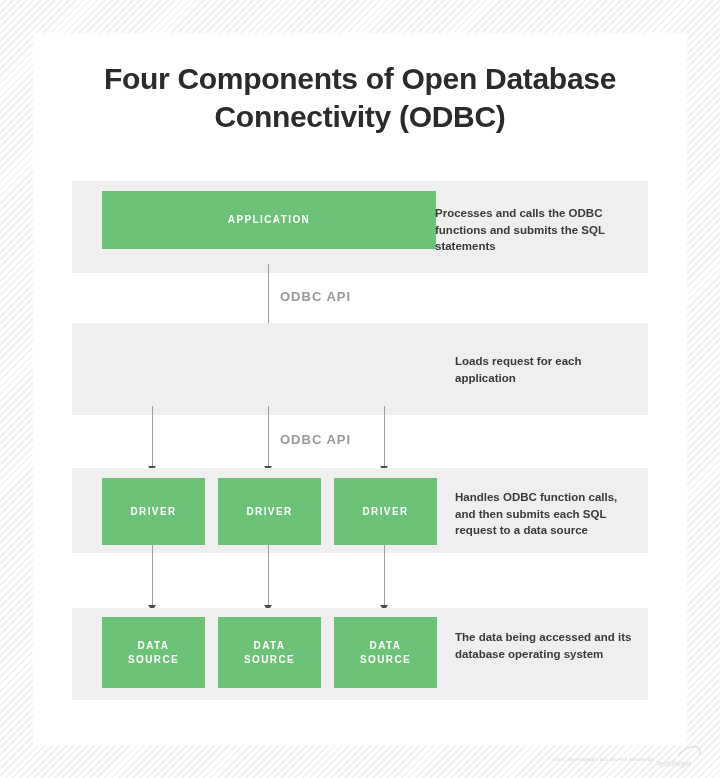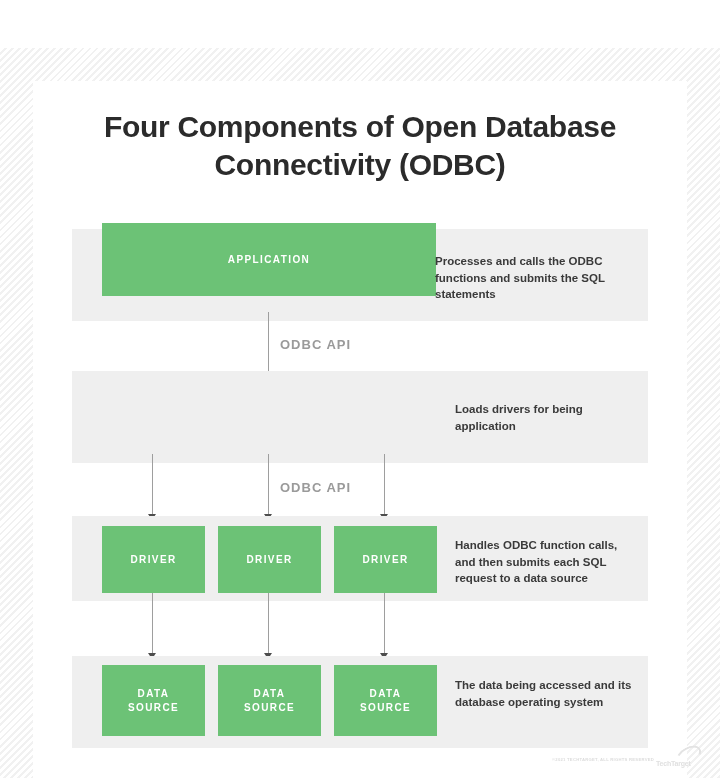--- a/index.html
+++ b/index.html
@@ -20,21 +20,20 @@
     position: absolute;
     inset: 0;
     background-color: #fdfdfd;
     background-image: repeating-linear-gradient(
       135deg,
       #ffffff 0px,
       #ffffff 3px,
       #f1f1f1 3px,
       #f1f1f1 5px
     );
-    margin-top: 48px;
   }
 
   #card {
     position: absolute;
     left: 33px;
     top: 33px;
     width: 654px;
     height: 712px;
     background: #ffffff;
   }
@@ -151,34 +150,34 @@
 </head>
 <body>
 
 <div id="page">
   <div id="card">
 
     <div id="title">Four Components of Open Database Connectivity (ODBC)</div>
 
     <div class="band" style="top:148px; height:92px;"></div>
 
-    <div class="gbox" style="left:69px; top:142px; width:334px; height:73px;">
+    <div class="gbox" style="left:69px; top:158px; width:334px; height:58px;">
       <span>APPLICATION</span>
     </div>
 
     <div class="desc" style="left:402px; top:172px;">Processes and calls the ODBC functions and submits the SQL statements</div>
 
     <div class="conn" style="left:235px; top:231px; height:62px;"></div>
     <div class="arrow" style="left:231px; top:291px;"></div>
     <div class="apilabel" style="left:247px; top:256px;">ODBC API</div>
 
     <div class="band" style="top:290px; height:92px;"></div>
 
 
-    <div class="desc" style="left:422px; top:320px;">Loads drivers for being application</div>
+    <div class="desc" style="left:422px; top:320px;">Loads request for each application</div>
 
     <div class="conn" style="left:119px; top:373px; height:62px;"></div>
     <div class="arrow" style="left:115px; top:433px;"></div>
 
     <div class="conn" style="left:235px; top:373px; height:62px;"></div>
     <div class="arrow" style="left:231px; top:433px;"></div>
 
     <div class="conn" style="left:351px; top:373px; height:62px;"></div>
     <div class="arrow" style="left:347px; top:433px;"></div>
 

